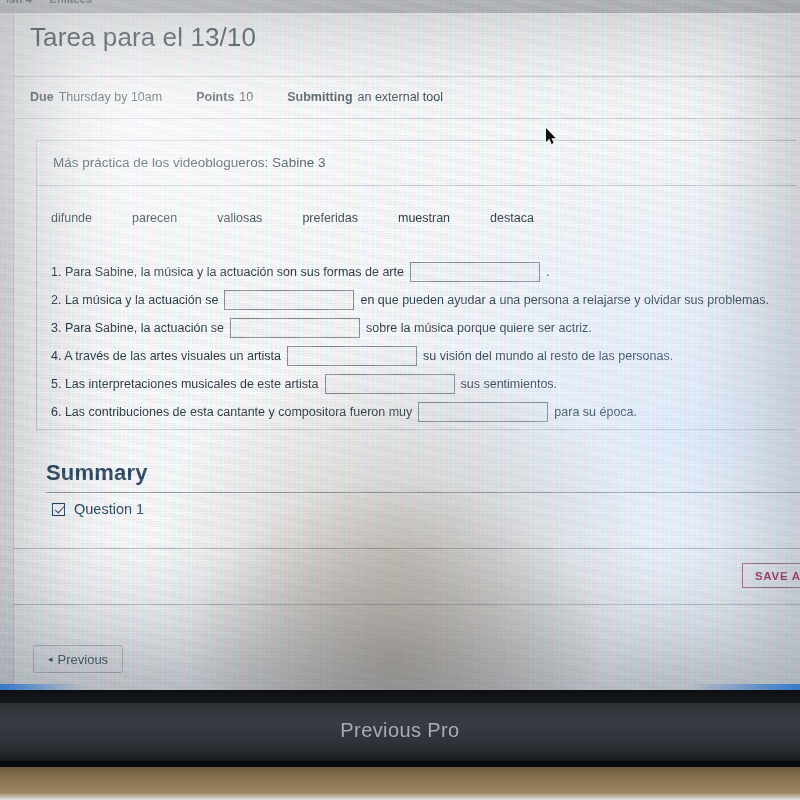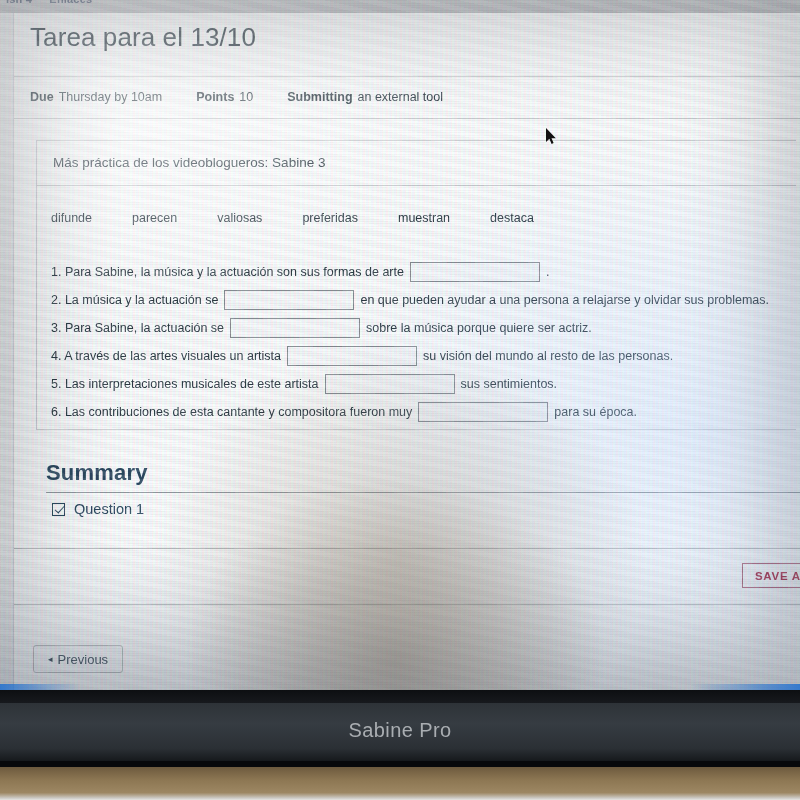--- a/index.html
+++ b/index.html
@@ -472,18 +472,18 @@
     <svg id="cursor" viewBox="0 0 12 18">
       <polygon points="0,0 0,14 3.4,10.8 5.6,16 7.6,15.1 5.5,10.2 9.8,10.2" fill="#111"></polygon>
     </svg>
 
     <div id="blue-left"></div>
     <div id="blue-right"></div>
   </div>
 
   <div id="bezel-top-edge"></div>
   <div id="bezel">
-    <div id="bezel-logo">Sabine Pro</div>
+    <div id="bezel-logo">Previous Pro</div>
   </div>
   <div id="bezel-bottom-edge"></div>
   <div id="desk-fallback"></div>
 
 </div>
 
 </body></html>

